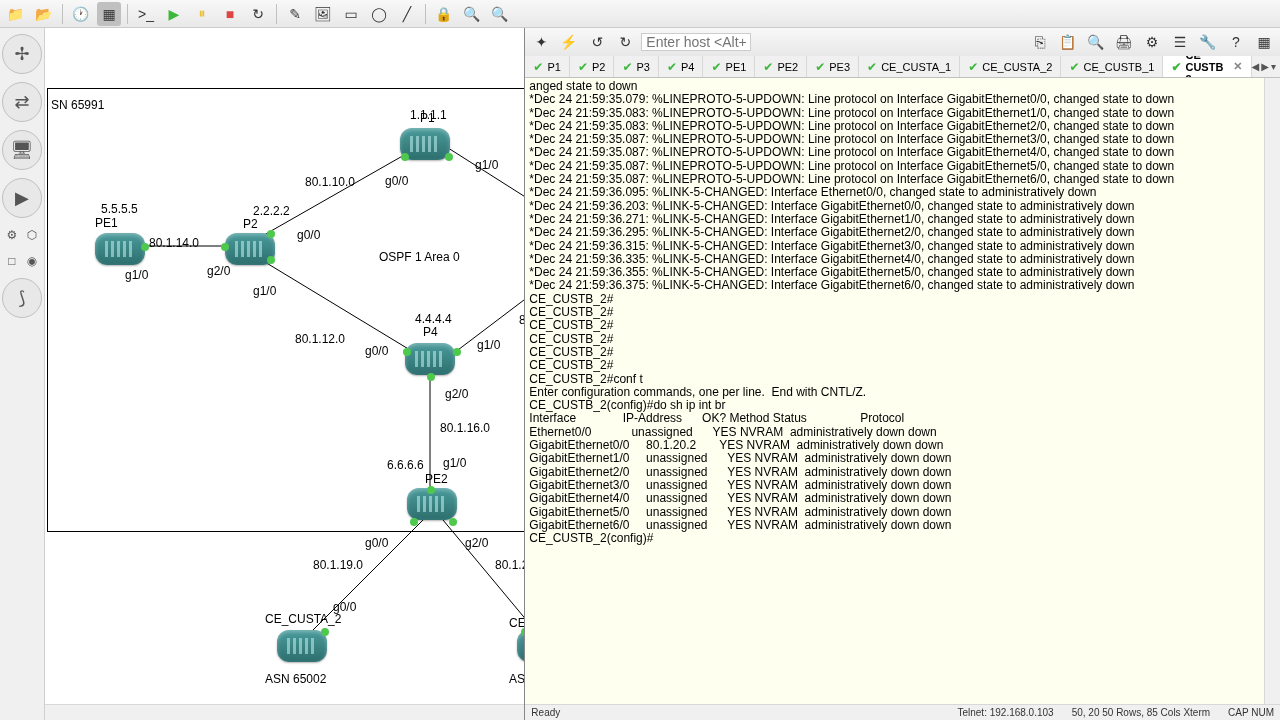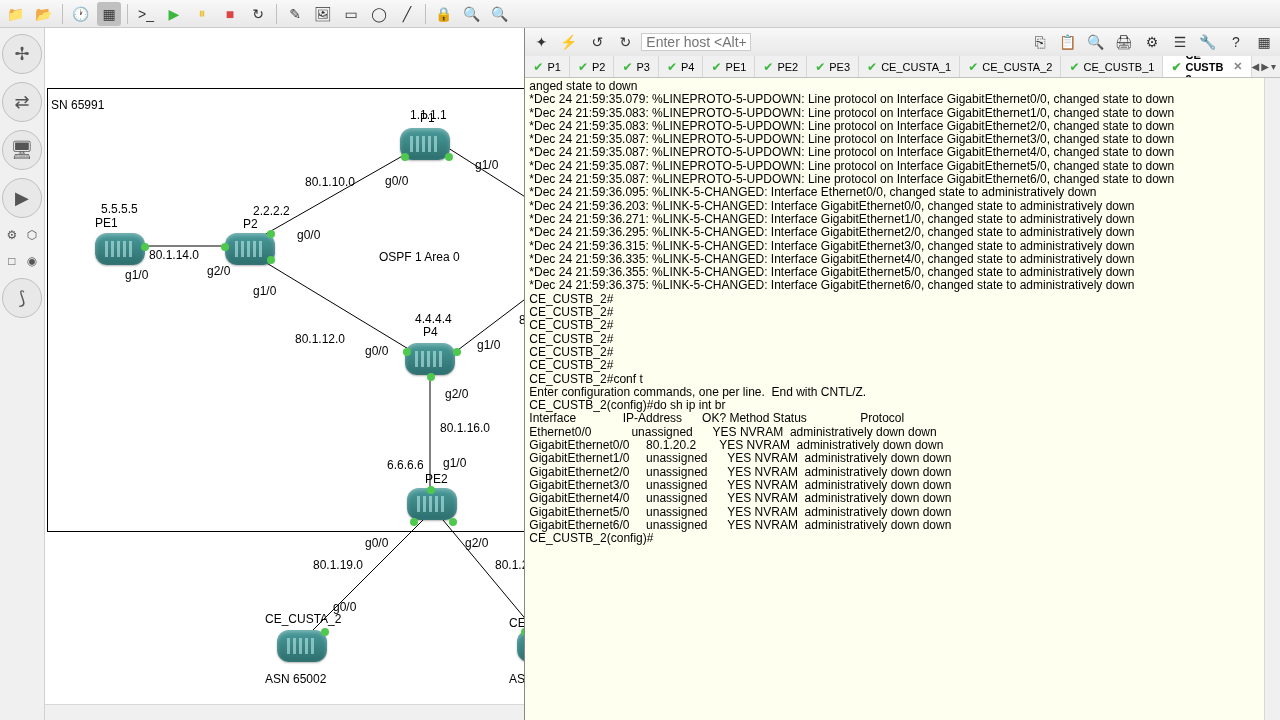--- a/index.html
+++ b/index.html
@@ -129,21 +129,21 @@
     <div class="label" style="left:56px;top:174px">5.5.5.5</div>
     <div class="label" style="left:50px;top:188px">PE1</div>
     <div class="label" style="left:342px;top:430px">6.6.6.6</div>
     <div class="label" style="left:380px;top:444px">PE2</div>
     <div class="label" style="left:220px;top:584px">CE_CUSTA_2</div>
     <div class="label" style="left:464px;top:588px">CE_CUSTB_2</div>
     <div class="label" style="left:220px;top:644px">ASN 65002</div>
     <div class="label" style="left:464px;top:644px">ASN 65003</div>
     <div class="label" style="left:334px;top:222px">OSPF 1 Area 0</div>
 
-    <div class="label" style="left:104px;top:220px">80.1.14.0</div>
+    <div class="label" style="left:104px;top:208px">80.1.14.0</div>
     <div class="label" style="left:260px;top:147px">80.1.10.0</div>
 
     <div class="label" style="left:250px;top:304px">80.1.12.0</div>
     <div class="label" style="left:474px;top:285px">80.1.13.0</div>
     <div class="label" style="left:395px;top:393px">80.1.16.0</div>
     <div class="label" style="left:268px;top:530px">80.1.19.0</div>
     <div class="label" style="left:450px;top:530px">80.1.20.0</div>
 
     <div class="label" style="left:80px;top:240px">g1/0</div>
     <div class="label" style="left:252px;top:200px">g0/0</div>
@@ -263,14 +263,22 @@
 GigabitEthernet0/0     80.1.20.2       YES NVRAM  administratively down down
 GigabitEthernet1/0     unassigned      YES NVRAM  administratively down down
 GigabitEthernet2/0     unassigned      YES NVRAM  administratively down down
 GigabitEthernet3/0     unassigned      YES NVRAM  administratively down down
 GigabitEthernet4/0     unassigned      YES NVRAM  administratively down down
 GigabitEthernet5/0     unassigned      YES NVRAM  administratively down down
 GigabitEthernet6/0     unassigned      YES NVRAM  administratively down down
 CE_CUSTB_2(config)#</div>
       <div class="term-scroll"></div>
     </div>
+    <div class="status-bar">
+      <span>Ready</span>
+      <span style="display:flex;gap:18px">
+        <span>Telnet: 192.168.0.103</span>
+        <span>50,  20  50 Rows, 85 Cols  Xterm</span>
+        <span>CAP NUM</span>
+      </span>
+    </div>
   </div>
 </div>
 
 </body></html>

